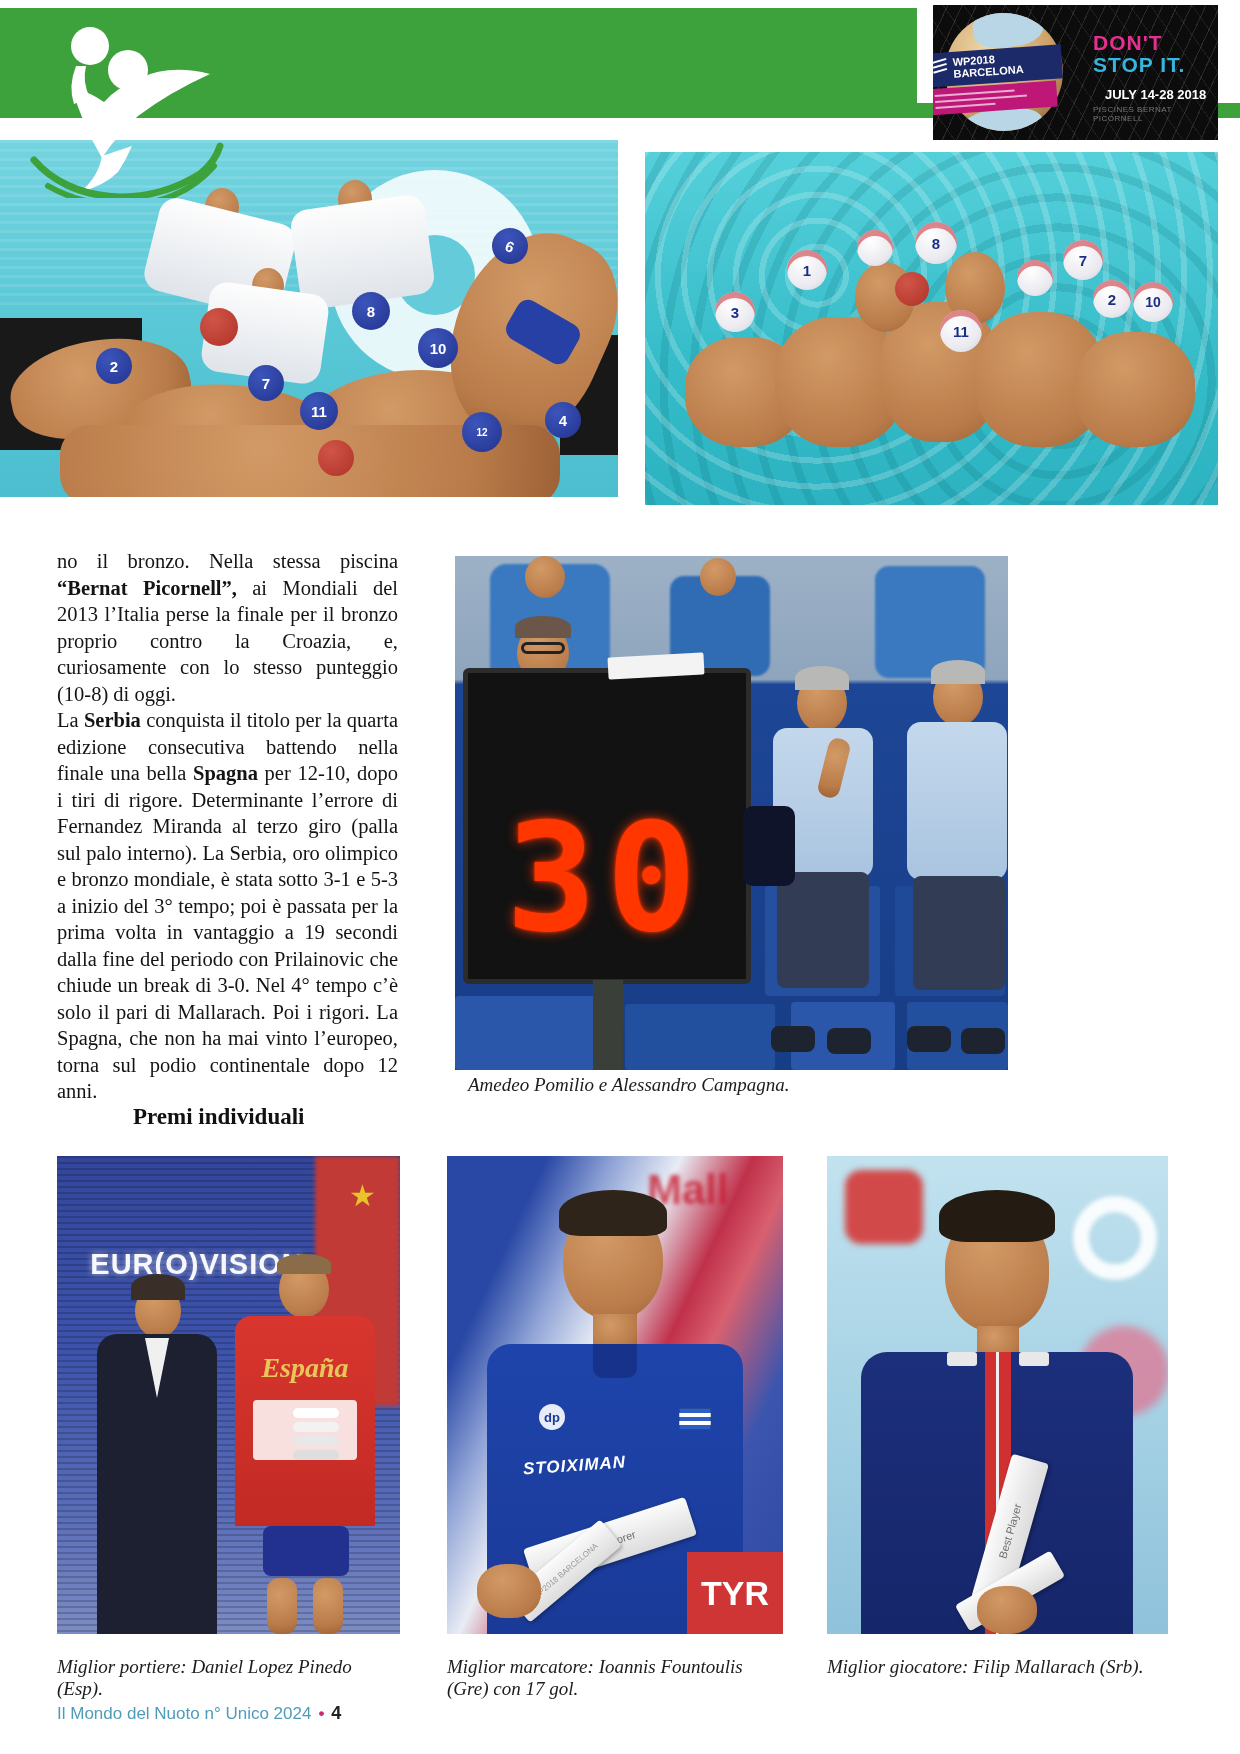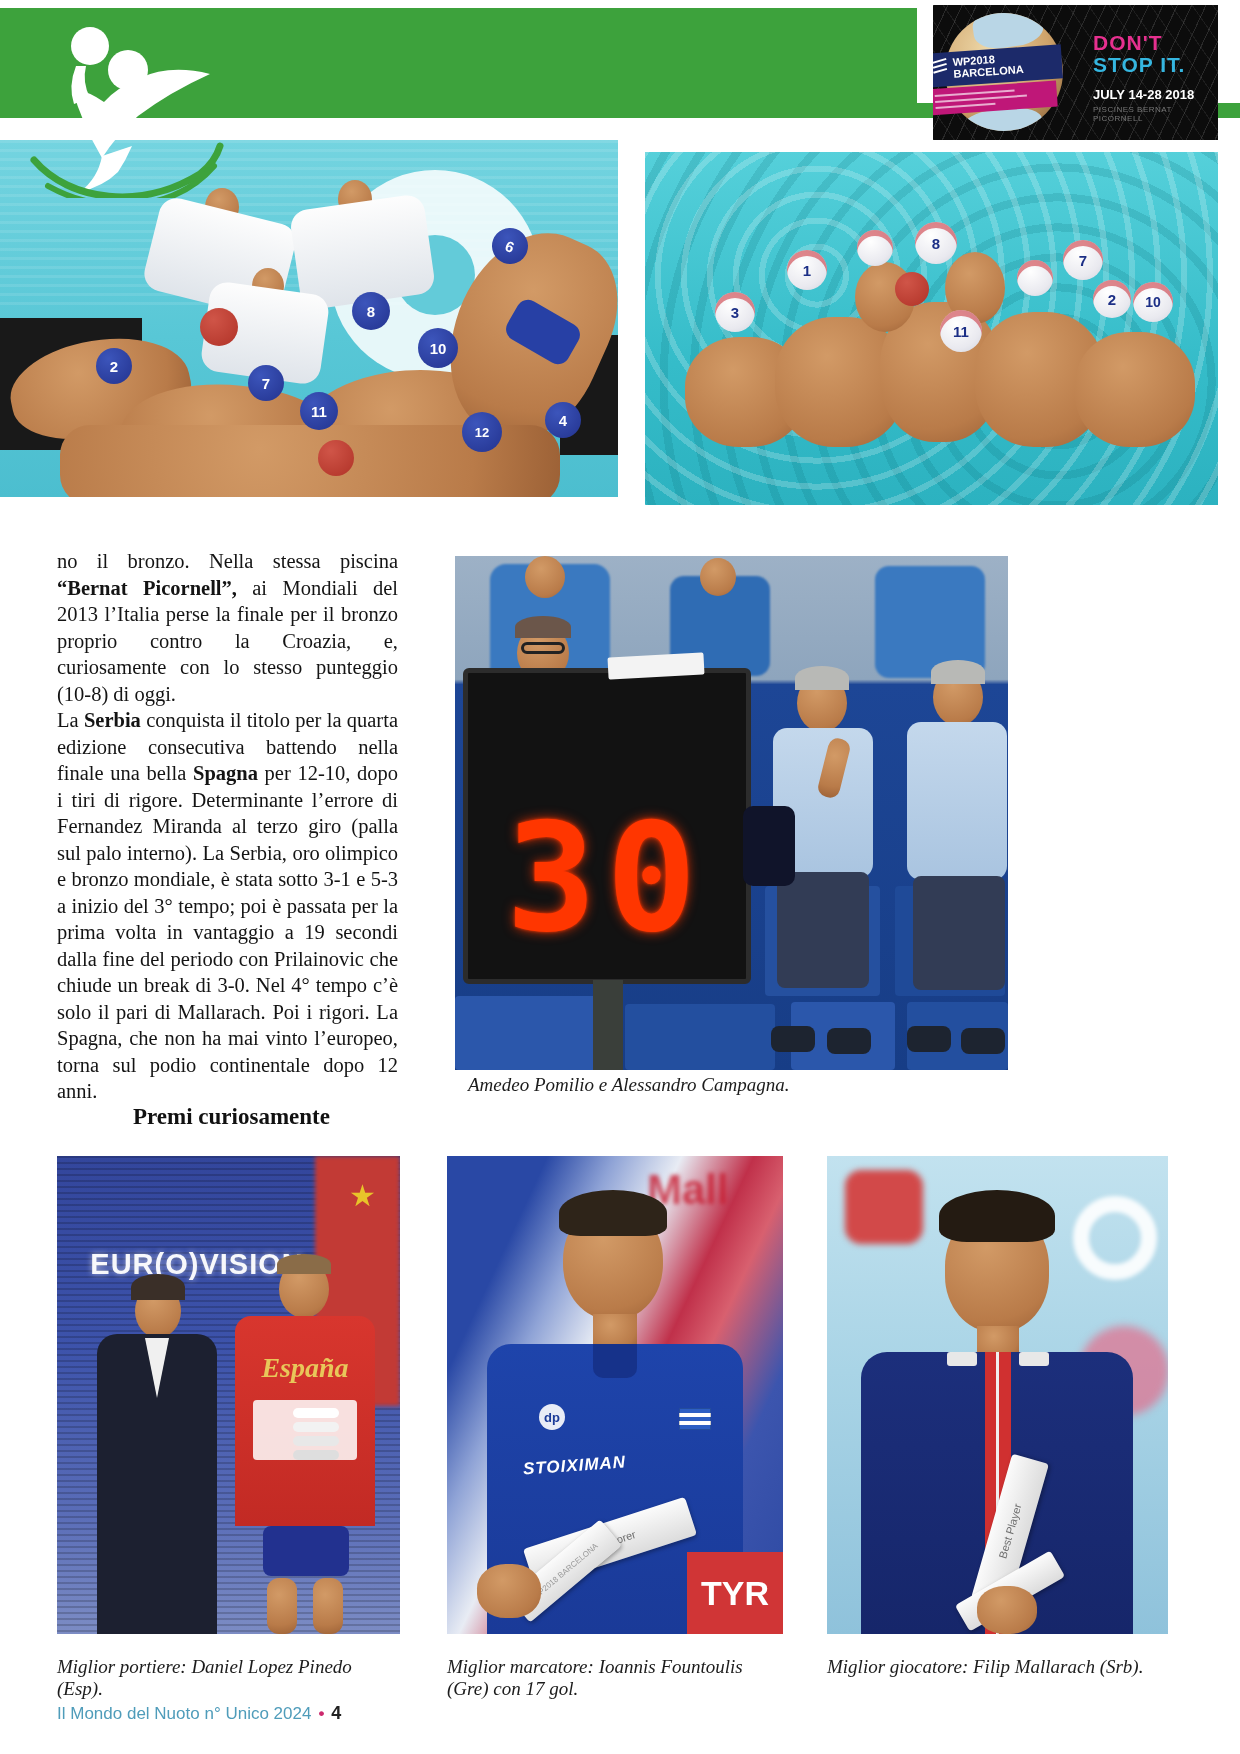--- a/index.html
+++ b/index.html
@@ -26,21 +26,21 @@
   .ball{left:12px;top:8px;width:118px;height:118px;border-radius:50%;
         background:radial-gradient(circle at 35% 30%,#ecd6a6,#cfa36a 55%,#7d5630);overflow:hidden;}
   .ball-patch{background:#b9d6e6;border-radius:40%;}
   .ball-band{left:-6px;top:44px;width:135px;height:34px;background:#1c2a6a;transform:rotate(-4deg);
              color:#fff;font-size:11px;font-weight:700;line-height:1.1;padding:4px 4px 0 26px;box-sizing:border-box;}
   .wavebars span{position:absolute;left:6px;width:14px;height:2px;background:#fff;}
   .ball-band2{left:-6px;top:80px;width:130px;height:26px;background:#bf1778;transform:rotate(-4deg);}
   .fakeline{position:absolute;left:8px;height:2px;background:rgba(255,255,255,.65);}
   .promo-dont{left:160px;top:26px;font-size:21px;font-weight:800;color:#e6308f;letter-spacing:1px;}
   .promo-stop{left:160px;top:48px;font-size:21px;font-weight:800;color:#35b6e0;letter-spacing:1px;}
-  .promo-dates{left:160px;top:82px;font-size:13px;font-weight:800;color:#fff;}
+  .promo-dates{left:172px;top:82px;font-size:13px;font-weight:800;color:#fff;}
   .promo-venue{left:160px;top:100px;font-size:8px;color:#777;letter-spacing:.5px;}
   
   .photo{overflow:hidden;}
   .skin{background:radial-gradient(circle at 40% 30%,#d29a66,#b97b49 70%,#9c6136);}
   .cap{border-radius:50%;display:flex;align-items:center;justify-content:center;
        font-family:"Liberation Sans",sans-serif;font-weight:700;}
   .cap-blue{background:radial-gradient(circle at 35% 30%,#3c55bb,#23338f);color:#fff;}
   .cap-red{background:radial-gradient(circle at 35% 30%,#d05548,#b03227);color:#fff;}
   .cap-cro{background:radial-gradient(circle at 38% 32%,#ffffff,#e9e9ef 65%,#cfd2dd);color:#1c2f86;
            box-shadow:inset 0 6px 0 rgba(200,40,50,.55);}
@@ -137,21 +137,21 @@
     <div class="abs skin" style="left:300px;top:230px;width:230px;height:125px;border-radius:50% 55% 45% 55%;transform:rotate(-4deg);"></div>
     <div class="abs skin" style="left:455px;top:90px;width:150px;height:210px;border-radius:55% 45% 50% 60%;transform:rotate(24deg);"></div>
     <div class="abs skin" style="left:60px;top:285px;width:500px;height:80px;border-radius:30px;"></div>
     <div class="abs" style="left:508px;top:170px;width:70px;height:44px;background:#2740a5;border-radius:12px;transform:rotate(30deg);"></div>
 
     <div class="abs cap cap-blue" style="left:96px;top:208px;width:36px;height:36px;font-size:15px;">2</div>
     <div class="abs cap cap-blue" style="left:248px;top:225px;width:36px;height:36px;font-size:15px;">7</div>
     <div class="abs cap cap-blue" style="left:300px;top:252px;width:38px;height:38px;font-size:15px;">11</div>
     <div class="abs cap cap-blue" style="left:352px;top:152px;width:38px;height:38px;font-size:15px;">8</div>
     <div class="abs cap cap-blue" style="left:418px;top:188px;width:40px;height:40px;font-size:15px;">10</div>
-    <div class="abs cap cap-blue" style="left:462px;top:272px;width:40px;height:40px;font-size:13px;">12</div>
+    <div class="abs cap cap-blue" style="left:462px;top:272px;width:40px;height:40px;font-size:10px;">12</div>
     <div class="abs cap cap-blue" style="left:545px;top:262px;width:36px;height:36px;font-size:15px;">4</div>
     <div class="abs cap cap-blue" style="left:492px;top:88px;width:36px;height:36px;font-size:15px;transform:rotate(20deg);">6</div>
     <div class="abs cap cap-red" style="left:200px;top:168px;width:38px;height:38px;"></div>
     <div class="abs cap cap-red" style="left:318px;top:300px;width:36px;height:36px;"></div>
   </div>
 
   <div class="abs photo" style="left:645px;top:152px;width:573px;height:353px;
               background:
                 repeating-radial-gradient(circle at 30% 35%,rgba(255,255,255,.20) 0 6px,transparent 6px 26px),
                 repeating-radial-gradient(circle at 72% 65%,rgba(10,110,120,.18) 0 8px,transparent 8px 30px),
@@ -220,21 +220,21 @@
     <div class="abs hair-gray" style="left:476px;top:104px;width:54px;height:24px;border-radius:50% 50% 0 0;"></div>
     <div class="abs man-shirt" style="left:452px;top:166px;width:100px;height:158px;"></div>
     <div class="abs man-pant" style="left:458px;top:320px;width:92px;height:114px;"></div>
     <div class="abs shoe" style="left:452px;top:470px;width:44px;height:26px;"></div>
     <div class="abs shoe" style="left:506px;top:472px;width:44px;height:26px;"></div>
 
     <div class="abs" style="left:288px;top:250px;width:52px;height:80px;background:#10142a;border-radius:10px;"></div>
   </div>
   <div class="abs caption" style="left:468px;top:1074px;">Amedeo Pomilio e Alessandro Campagna.</div>
 
-  <div class="abs awards-heading">Premi curiosamente</div>
+  <div class="abs awards-heading">Premi individuali</div>
 
   <div class="abs photo" style="left:57px;top:1156px;width:343px;height:478px;
               background:linear-gradient(180deg,#33469c 0%,#3d53ab 40%,#5a6db8 75%,#7c8cc4 100%);">
     <div class="abs" style="left:0;top:0;width:343px;height:478px;
          background:repeating-linear-gradient(180deg,rgba(0,0,0,.18) 0 2px,transparent 2px 6px);"></div>
     <div class="abs" style="left:258px;top:0;width:85px;height:250px;background:#c23a35;filter:blur(2px);"></div>
     <div class="abs" style="left:292px;top:22px;font-size:30px;color:#e8c32a;">★</div>
     <div class="abs" style="left:0px;top:92px;width:280px;text-align:center;color:rgba(255,255,255,.95);
                 font-family:'Liberation Sans',sans-serif;font-weight:700;font-size:29px;letter-spacing:1px;
                 text-shadow:0 0 6px rgba(255,255,255,.6);">EUR(O)VISION</div>

